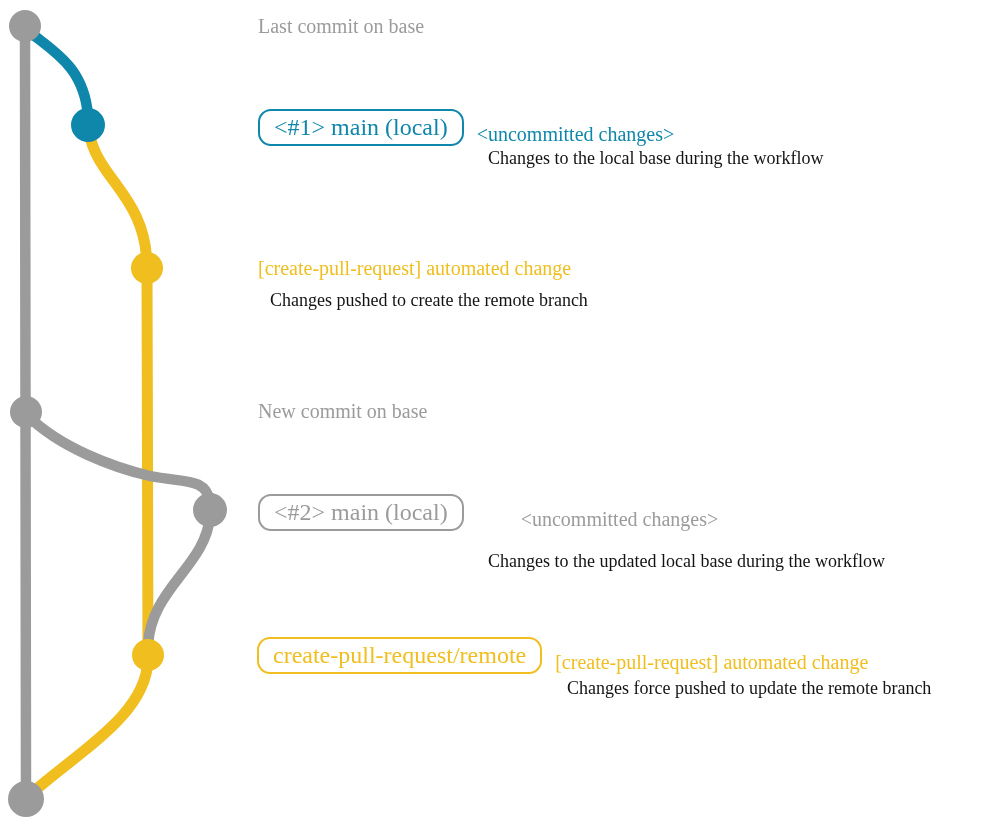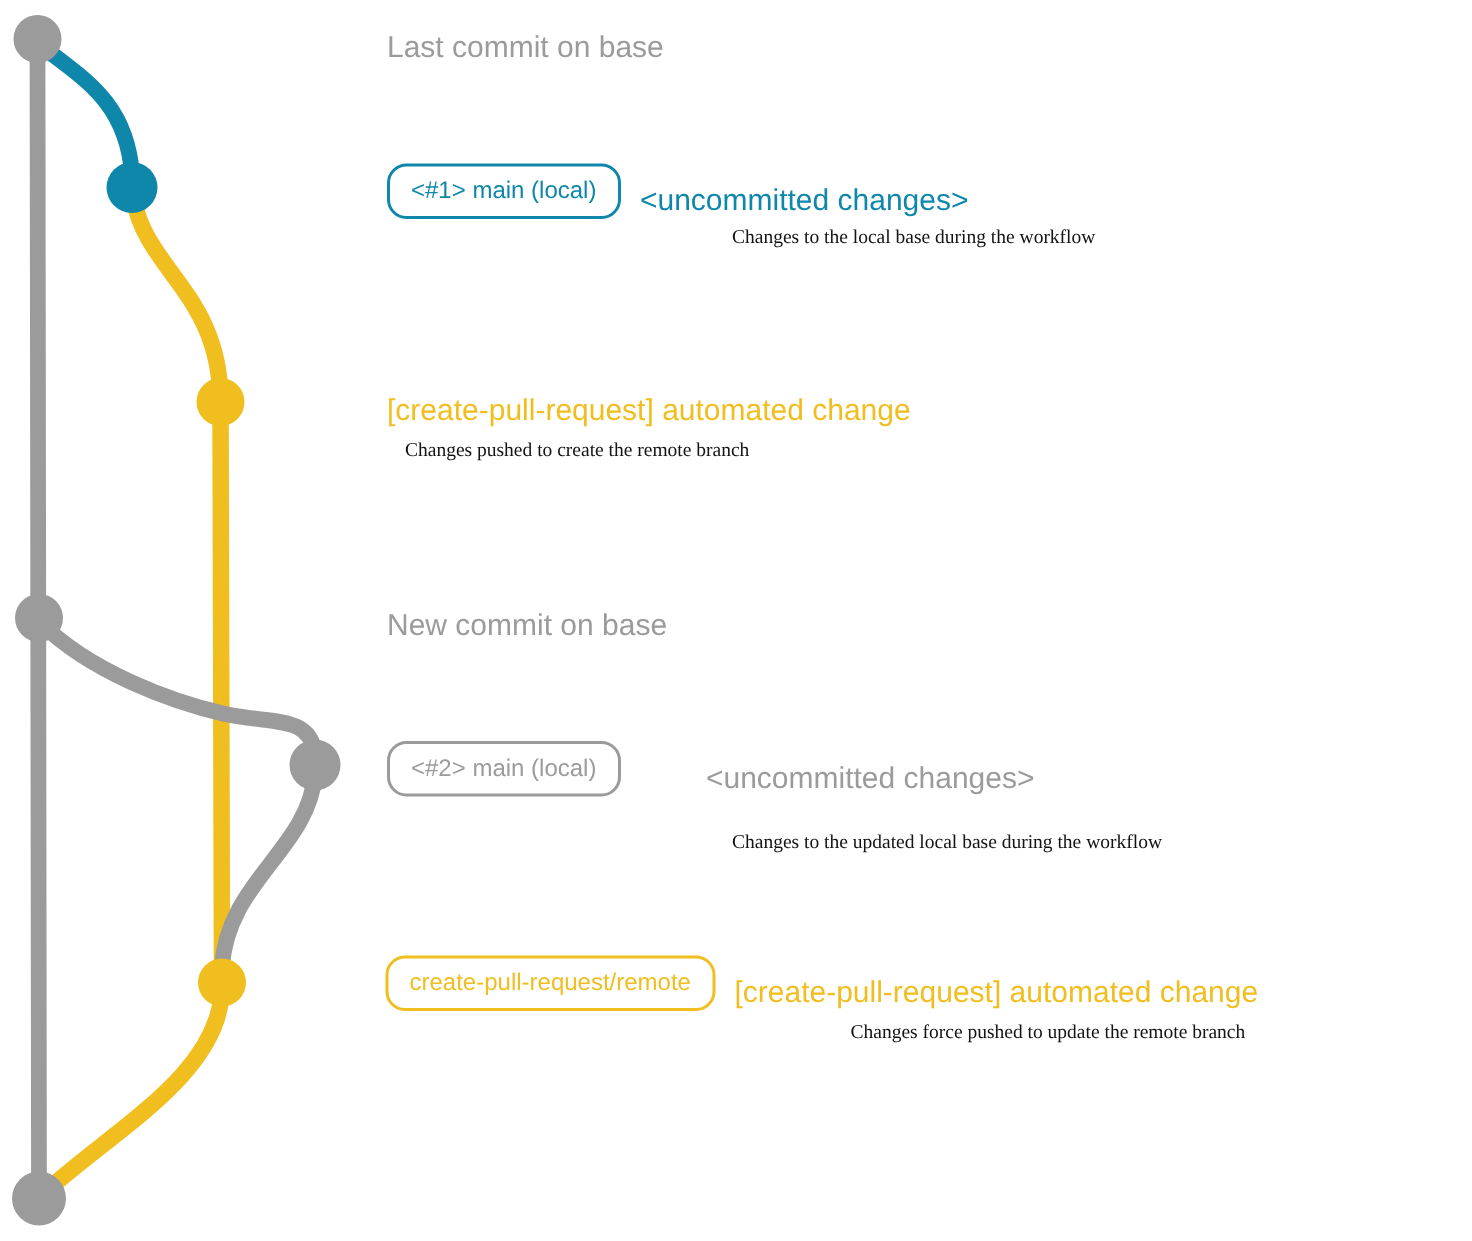--- a/index.html
+++ b/index.html
@@ -15,44 +15,45 @@
   .stroke-gray   { stroke: var(--gray, #9B9B9B); fill: none; stroke-width: 10.5; stroke-linecap: round; }
   .stroke-blue   { stroke: var(--blue, #0F87AA); fill: none; stroke-width: 10.5; stroke-linecap: round; }
   .stroke-yellow { stroke: var(--yellow, #F0BE1E); fill: none; stroke-width: 11; stroke-linecap: round; }
   .fill-gray   { fill: var(--gray, #9B9B9B); }
   .fill-blue   { fill: var(--blue, #0F87AA); }
   .fill-yellow { fill: var(--yellow, #F0BE1E); }
 
   .row {
     position: absolute;
     display: flex;
-    align-items: flex-end;
+    align-items: center;
     white-space: nowrap;
     font-size: 20px;
+    font-family: Liberation Serif, serif;
   }
   .gray-text   { color: var(--gray, #9B9B9B); }
   .blue-text   { color: var(--blue, #0F87AA); }
   .yellow-text { color: var(--yellow, #F0BE1E); }
 
   .badge {
     display: inline-flex;
     align-items: center;
     height: 37px;
     padding: 0 14px;
     border: 2px solid currentColor;
     border-radius: 13px;
     box-sizing: border-box;
-    font-size: 16px;
+    font-size: 24px;
   }
   .badge + .note, .badge + .msg { margin-left: 13px; margin-top: 14px; }
 
   .caption {
     position: absolute;
     font-family: "Liberation Serif", serif;
-    font-size: 13px;
+    font-size: 18px;
     line-height: 22px;
     color: var(--ink, #131313);
     white-space: nowrap;
   }
 </style>
 </head>
 <body>
 
 <div class="canvas">
 

